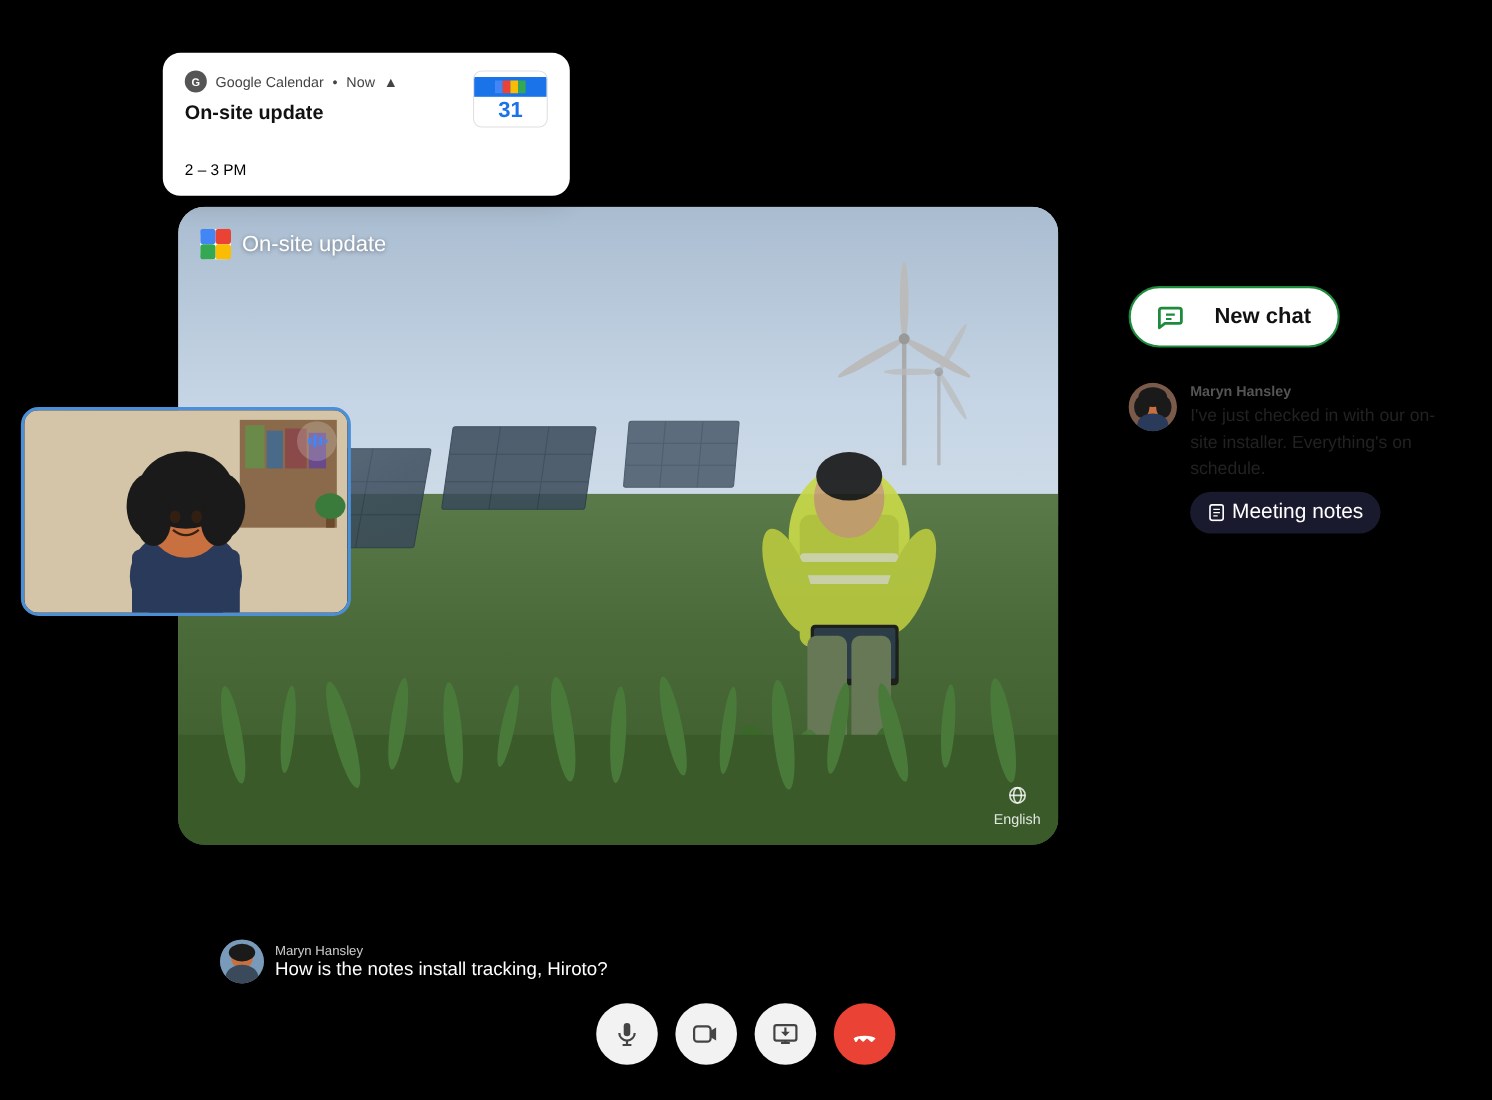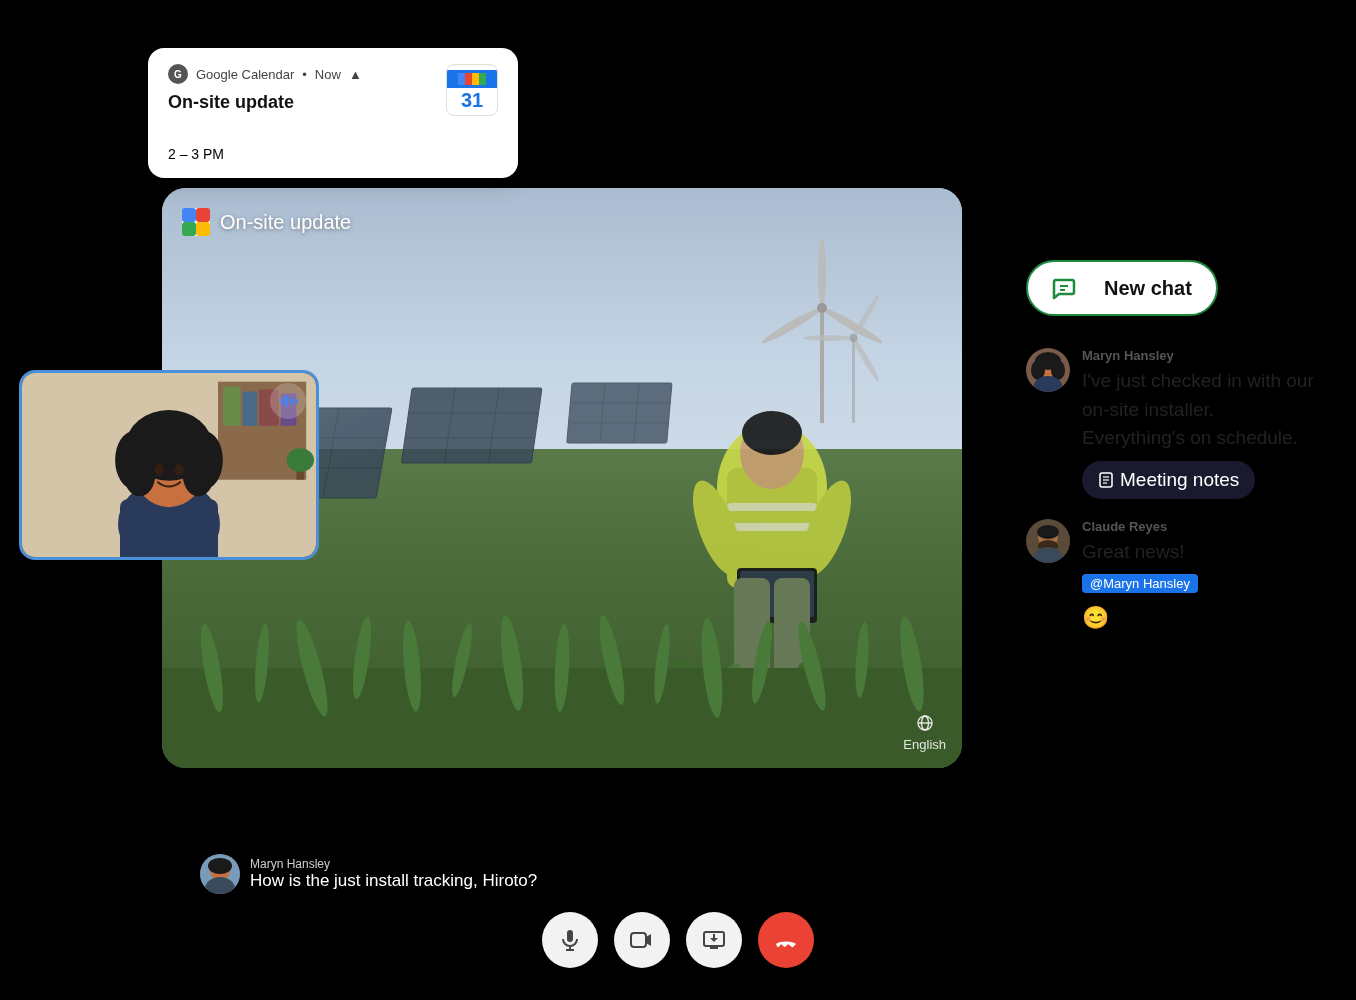--- a/index.html
+++ b/index.html
@@ -52,21 +52,21 @@
       font-weight: 600;
       color: #111;
       margin-bottom: 4px;
     }
     .notification-time {
       font-size: 14px;
       color: #000000;
       margin-top: 33px;
     }
     .calendar-badge {
-      width: 52px;
+      width: 68px;
       height: 52px;
       border-radius: 8px;
       background: #fff;
       border: 1px solid #e0e0e0;
       display: flex; align-items: center; justify-content: center;
       flex-direction: column;
       overflow: hidden;
     }
     .calendar-badge-top {
       background: #1a73e8;
@@ -256,21 +256,21 @@
       overflow: hidden;
     }
     .chat-content {}
     .chat-name {
       font-size: 13px;
       font-weight: 600;
       color: #555;
       margin-bottom: 4px;
     }
     .chat-text {
-      font-size: 19px;
+      font-size: 16px;
       color: #222;
       line-height: 1.5;
       margin-bottom: 8px;
     }
     .meeting-notes-btn {
       display: inline-flex;
       align-items: center;
       gap: 6px;
       background: #1a1a2e;
       color: #fff;
@@ -524,21 +524,21 @@
   <div style="width:40px;height:40px;border-radius:50%;overflow:hidden;background:#5a7a9a">
     <svg width="40" height="40" viewBox="0 0 40 40">
       <ellipse cx="20" cy="20" rx="20" ry="20" fill="#7a9aba"></ellipse>
       <ellipse cx="20" cy="16" rx="10" ry="11" fill="#c87040"></ellipse>
       <ellipse cx="20" cy="12" rx="12" ry="8" fill="#1a1a1a"></ellipse>
       <ellipse cx="20" cy="35" rx="15" ry="12" fill="#3a4a5a"></ellipse>
     </svg>
   </div>
   <div>
     <div style="font-size:12px;color:rgba(255,255,255,0.8);font-weight:500">Maryn Hansley</div>
-    <div style="font-size:17px;color:#fff;font-weight:400;text-shadow:0 1px 4px rgba(0,0,0,0.5)">How is the just install tracking, Hiroto?</div>
+    <div style="font-size:17px;color:#fff;font-weight:400;text-shadow:0 1px 4px rgba(0,0,0,0.5)">How is the notes install tracking, Hiroto?</div>
   </div>
 </div>
 
 <div class="controls">
 
   <button class="ctrl-btn">
     <svg width="24" height="24" viewBox="0 0 24 24">
       <rect x="9" y="2" width="6" height="12" rx="3" fill="#444"></rect>
       <path d="M5 11c0 3.87 3.13 7 7 7s7-3.13 7-7" stroke="#444" stroke-width="2" fill="none"></path>
       <line x1="12" y1="18" x2="12" y2="22" stroke="#444" stroke-width="2"></line>
@@ -601,34 +601,14 @@
             <rect x="2" y="1" width="12" height="14" rx="2" fill="none" stroke="white" stroke-width="1.5"></rect>
             <line x1="5" y1="5" x2="11" y2="5" stroke="white" stroke-width="1.2"></line>
             <line x1="5" y1="8" x2="11" y2="8" stroke="white" stroke-width="1.2"></line>
             <line x1="5" y1="11" x2="9" y2="11" stroke="white" stroke-width="1.2"></line>
           </svg>
           <span>Meeting notes</span>
         </button>
       </div>
     </div>
 
-    <div class="chat-msg">
-      <div class="chat-avatar avatar-claude">
-        <svg width="44" height="44" viewBox="0 0 44 44">
-          <circle cx="22" cy="22" r="22" fill="#5a4a3a"></circle>
-          <ellipse cx="22" cy="18" rx="10" ry="11" fill="#a87040"></ellipse>
-          <ellipse cx="22" cy="13" rx="11" ry="7" fill="#1a1a1a"></ellipse>
-
-          <ellipse cx="22" cy="27" rx="10" ry="6" fill="#3a2a1a"></ellipse>
-          <ellipse cx="22" cy="38" rx="14" ry="10" fill="#3a4a5a"></ellipse>
-        </svg>
-      </div>
-      <div class="chat-content">
-        <div class="chat-name">Claude Reyes</div>
-        <div class="chat-text">Great news!</div>
-        <div style="margin-bottom:6px">
-          <span class="mention-tag">@Maryn Hansley</span>
-        </div>
-        <div class="emoji">😊</div>
-      </div>
-    </div>
   </div>
 </div>
 
 </body></html>

